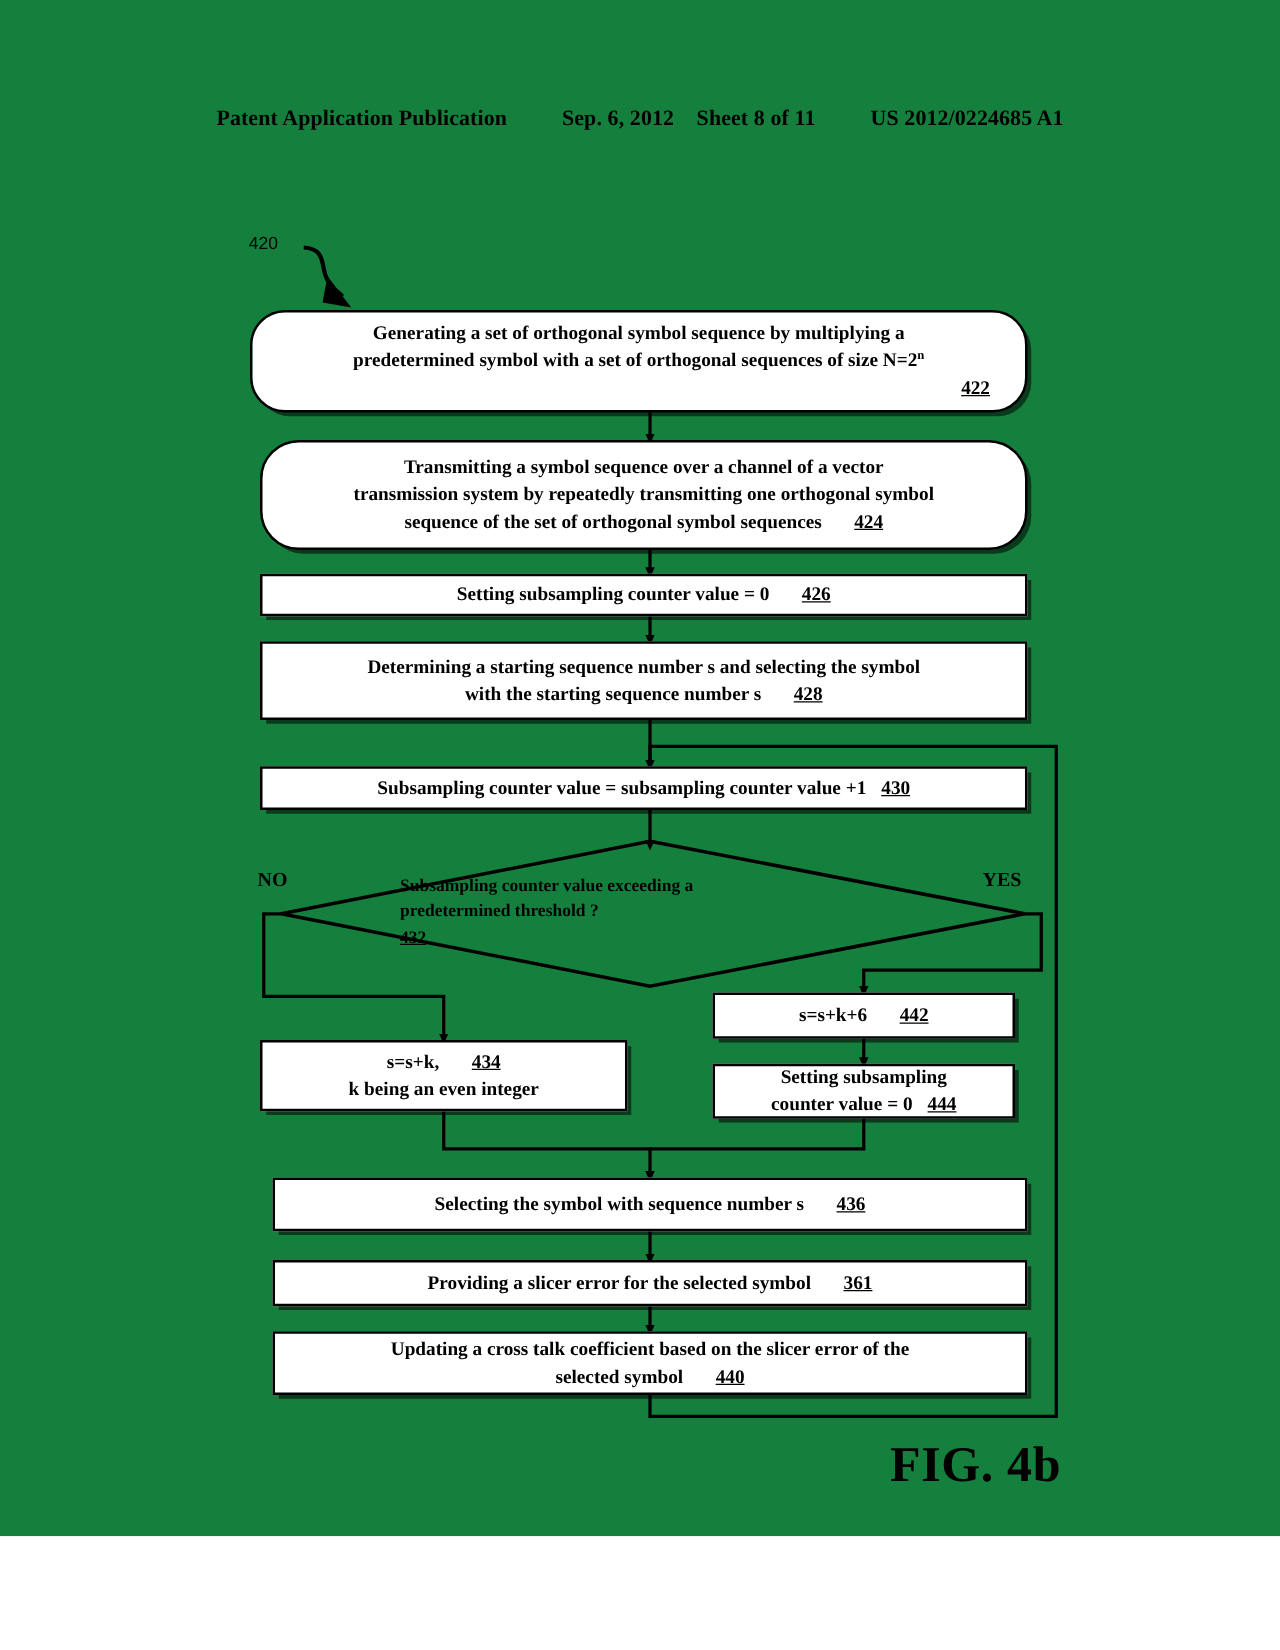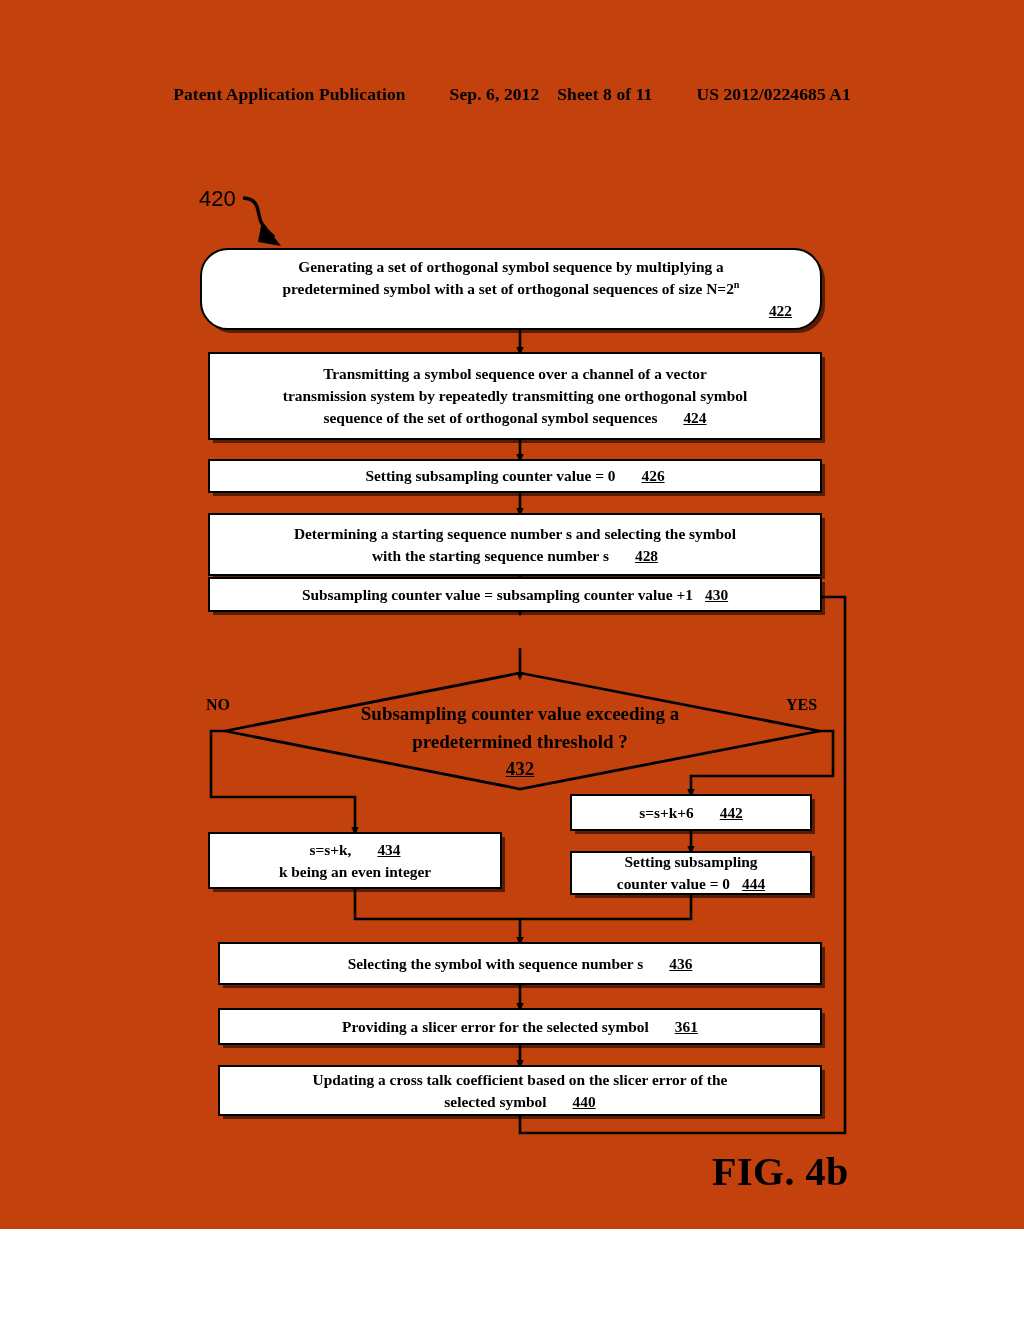--- a/index.html
+++ b/index.html
@@ -4,21 +4,21 @@
 <style>
   html, body {
     margin: 0;
     padding: 0;
     background: #ffffff;
   }
   #page {
     position: relative;
     width: 1024px;
     height: 1229px;
-    background: #c2410c;
+    background: #15803d;
     font-family: "Liberation Serif", "DejaVu Serif", serif;
     color: #000000;
     overflow: hidden;
   }
 
   
   #pub-header {
     position: absolute;
     left: 0;
     top: 84px;
@@ -73,40 +73,39 @@
     font-weight: bold;
     white-space: nowrap;
   }
   .refpad { display: inline-block; width: 26px; }
   .refpad-sm { display: inline-block; width: 12px; }
   sup.exp { font-size: 0.66em; vertical-align: super; line-height: 0; }
 
   
   .diamond-text {
     position: absolute;
-    text-align: center;
-    font-weight: bold;
-    font-size: 19px;
+    font-weight: bold;
+    font-size: 14px;
     line-height: 1.45;
     z-index: 6;
     pointer-events: none;
   }
   .branch-label {
     position: absolute;
     font-weight: bold;
     font-size: 16px;
     z-index: 6;
   }
 
   
   #callout-420 {
     position: absolute;
     left: 199px;
     top: 186px;
-    font-size: 22px;
+    font-size: 14px;
     font-weight: normal;
     font-family: "Liberation Sans", sans-serif;
     z-index: 6;
   }
 
   
   #fig-caption {
     position: absolute;
     left: 712px;
     top: 1148px;
@@ -175,42 +174,42 @@
     <div class="box" style="left:200px; top:248px; width:622px; height:82px;border-radius:28px;">
       <span class="txt">
         <span>Generating a set of orthogonal symbol sequence by multiplying a</span><br>
         <span>predetermined symbol with a set of  orthogonal sequences of size N=2</span><sup class="exp">n</sup><br>
         <span style="display:block; text-align:right; padding-right:18px;">
           <span class="ref">422</span>
         </span>
       </span>
     </div>
 
-    <div class="box" style="left:208px; top:352px; width:614px; height:88px;">
+    <div class="box" style="left:208px; top:352px; width:614px; height:88px;border-radius:31px;">
       <span class="txt">
         <span>Transmitting a symbol sequence over a channel of a vector</span><br>
         <span>transmission system by repeatedly transmitting one orthogonal symbol</span><br>
         <span>sequence of the set of orthogonal symbol sequences</span><span class="refpad"></span><span class="ref">424</span>
       </span>
     </div>
 
     <div class="box" style="left:208px; top:459px; width:614px; height:34px;text-align:center;">
       <span class="txt">
         <span>Setting subsampling counter value = 0</span><span class="refpad"></span><span class="ref">426</span>
       </span>
     </div>
 
     <div class="box" style="left:208px; top:513px; width:614px; height:63px;">
       <span class="txt">
         <span>Determining a starting sequence number s and selecting  the  symbol</span><br>
         <span>with the starting sequence number s</span><span class="refpad"></span><span class="ref">428</span>
       </span>
     </div>
 
-    <div class="box" style="left:208px; top:577px; width:614px; height:35px;">
+    <div class="box" style="left:208px; top:613px; width:614px; height:35px;">
       <span class="txt">
         <span>Subsampling counter value = subsampling counter value +1</span><span class="refpad-sm"></span><span class="ref">430</span>
       </span>
     </div>
 
     <div class="diamond-text" style="left:320px; top:700px; width:400px;">
       <span>Subsampling counter value exceeding a</span><br>
       <span>predetermined threshold ?</span><br>
       <span class="ref">432</span>
     </div>

